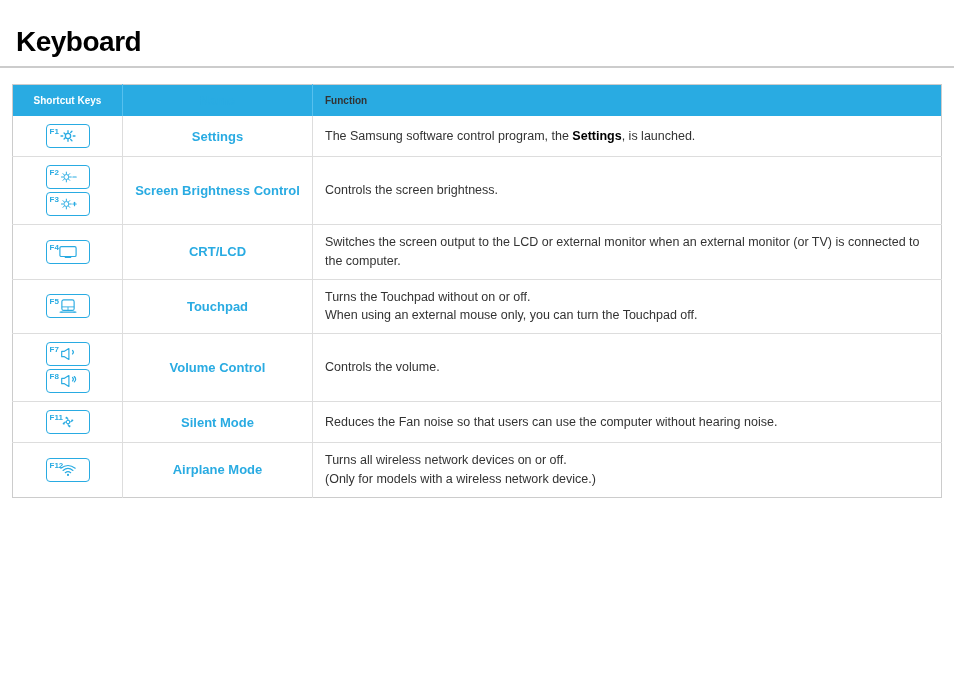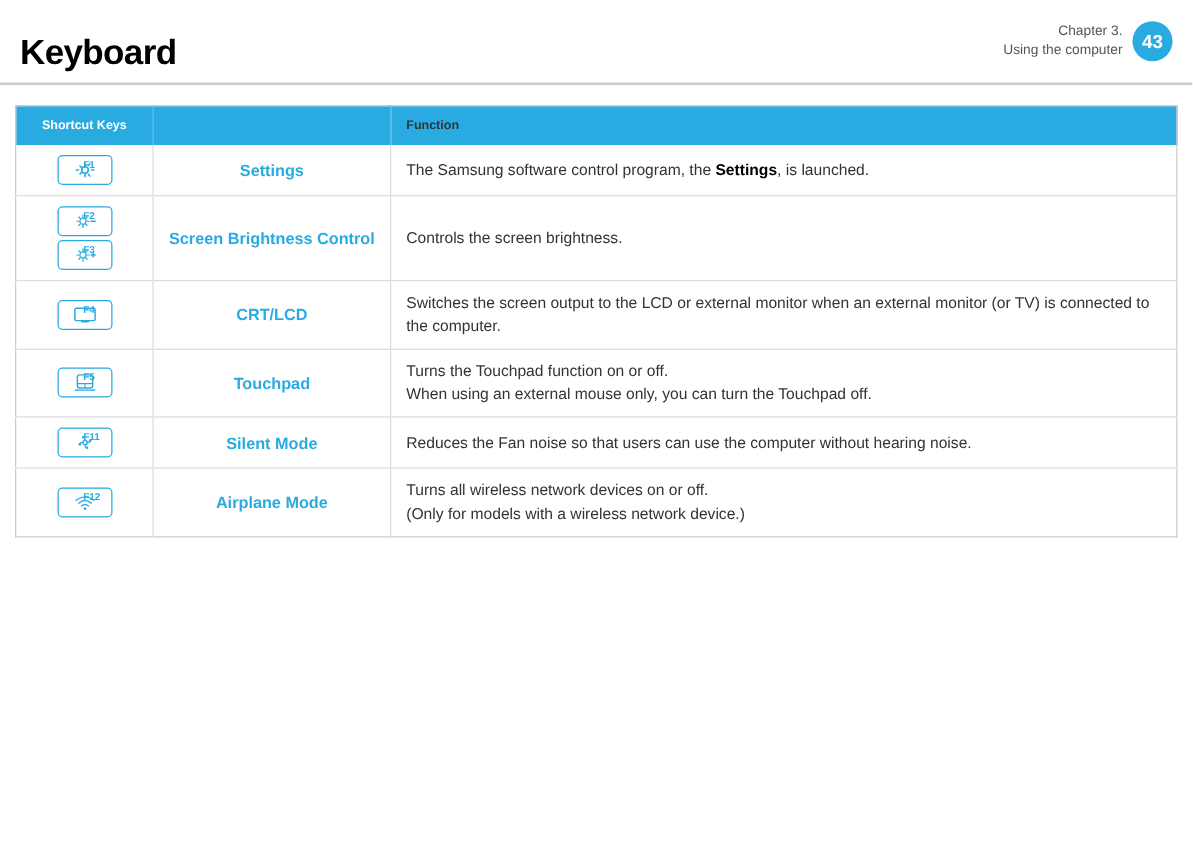--- a/index.html
+++ b/index.html
@@ -131,41 +131,34 @@
       min-height: 24px;
       position: relative;
       gap: 3px;
     }
     .key-label {
       font-size: 8px;
       font-weight: bold;
       color: #29abe2;
       position: absolute;
       top: 2px;
-      left: 20px;
+      left: 3px;
     }
 
     
     .icon-svg {
       width: 18px;
       height: 14px;
     }
   </style>
 </head>
 <body>
 
 <div class="header">
   <span class="header-title">Keyboard</span>
-  <div class="header-right">
-    <div class="chapter-info">
-      <div>Chapter 3.</div>
-      <div>Using the computer</div>
-    </div>
-    <div class="page-badge">43</div>
-  </div>
 </div>
 
 <div class="table-wrapper">
   <table>
     <thead>
       <tr>
         <th class="col-shortcut">Shortcut Keys</th>
         <th class="col-name">Name</th>
         <th class="col-function">Function</th>
       </tr>
@@ -251,21 +244,44 @@
         <line x1="3" y1="9" x2="17" y2="9" stroke="#29abe2" stroke-width="1"></line>
         <line x1="10" y1="9" x2="10" y2="13" stroke="#29abe2" stroke-width="1"></line>
         <line x1="3" y1="15" x2="17" y2="15" stroke="#29abe2" stroke-width="1.3" stroke-linecap="round"></line>
         <line x1="1" y1="15" x2="3" y2="15" stroke="#29abe2" stroke-width="1.3" stroke-linecap="round"></line>
         <line x1="17" y1="15" x2="19" y2="15" stroke="#29abe2" stroke-width="1.3" stroke-linecap="round"></line>
       </svg>
               </div>
             </div>
           </td>
           <td class="col-name">Touchpad</td>
-          <td class="col-function"><span>Turns the Touchpad function on or off.</span><br><span>When using an external mouse only, you can turn the Touchpad off.</span></td>
+          <td class="col-function"><span>Turns the Touchpad without on or off.</span><br><span>When using an external mouse only, you can turn the Touchpad off.</span></td>
+        </tr>
+        <tr>
+          <td class="col-shortcut">
+            <div class="key-row">
+              <div class="key-icon">
+                <span class="key-label">F7</span>
+                <svg class="icon-svg" viewBox="0 0 20 14" fill="none" xmlns="http://www.w3.org/2000/svg">
+        <path d="M6 4H3v6h3l5 3V1L6 4z" stroke="#29abe2" stroke-width="1.3" stroke-linejoin="round"></path>
+        <path d="M15 7 q2-2 0-4" stroke="#29abe2" stroke-width="1.3" stroke-linecap="round" fill="none"></path>
+      </svg>
+              </div>
+              <div class="key-icon">
+                <span class="key-label">F8</span>
+                <svg class="icon-svg" viewBox="0 0 20 14" fill="none" xmlns="http://www.w3.org/2000/svg">
+        <path d="M6 4H3v6h3l5 3V1L6 4z" stroke="#29abe2" stroke-width="1.3" stroke-linejoin="round"></path>
+        <path d="M15 7 q2-2 0-4" stroke="#29abe2" stroke-width="1.3" stroke-linecap="round" fill="none"></path>
+        <path d="M17 8 q3-3 0-6" stroke="#29abe2" stroke-width="1.3" stroke-linecap="round" fill="none"></path>
+      </svg>
+              </div>
+            </div>
+          </td>
+          <td class="col-name">Volume Control</td>
+          <td class="col-function"><span>Controls the volume.</span></td>
         </tr>
         <tr>
           <td class="col-shortcut">
             <div class="key-row">
               <div class="key-icon">
                 <span class="key-label">F11</span>
                 <svg class="icon-svg" viewBox="0 0 20 16" fill="none" xmlns="http://www.w3.org/2000/svg">
         <circle cx="10" cy="8" r="2" stroke="#29abe2" stroke-width="1.2"></circle>
         <path d="M10 6 C10 3 7 1 8 4" stroke="#29abe2" stroke-width="1.2" stroke-linecap="round" fill="none"></path>
         <path d="M12 8 C15 8 17 5 14 6" stroke="#29abe2" stroke-width="1.2" stroke-linecap="round" fill="none"></path>

